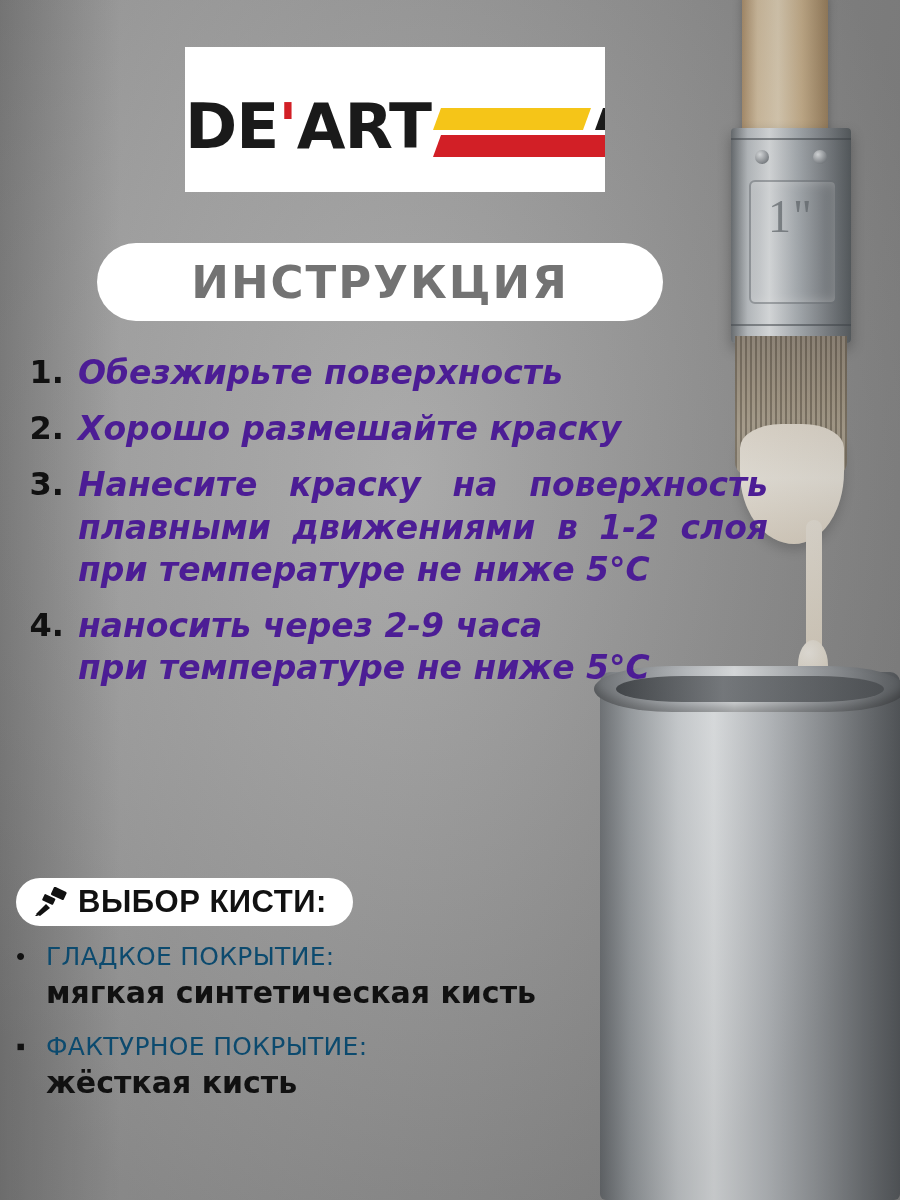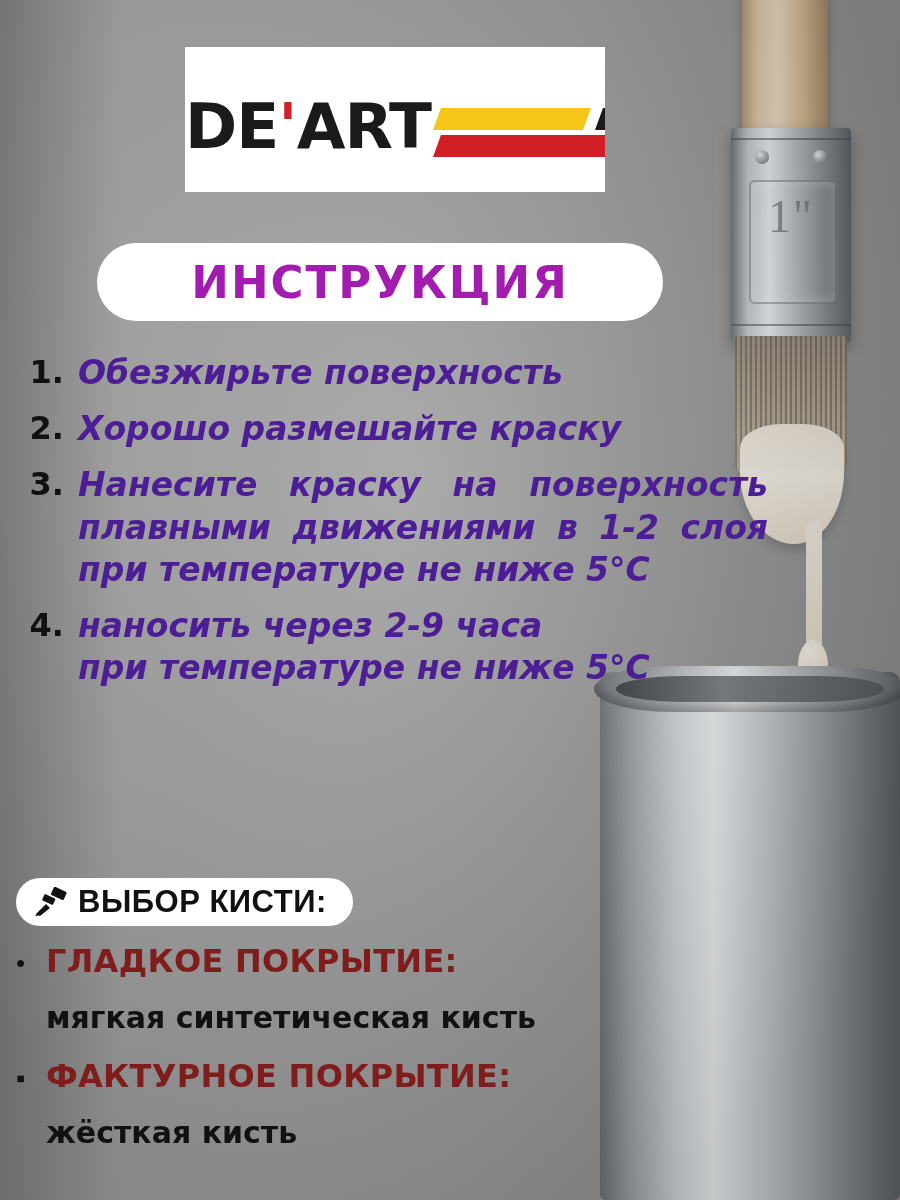--- a/index.html
+++ b/index.html
@@ -190,21 +190,21 @@
     border-radius: 39px;
     display: flex;
     align-items: center;
     justify-content: center;
   }
   .title-pill span {
     font-family: "DejaVu Sans", sans-serif;
     font-weight: bold;
     font-size: 45px;
     letter-spacing: 2px;
-    color: #a21caf;
+    color: #737373;
   }
 
   .steps {
     position: absolute;
     left: 16px; top: 352px;
     width: 800px;
   }
   .step {
     display: flex;
     align-items: flex-start;
@@ -272,28 +272,28 @@
   }
   .bullet-mark {
     width: 30px;
     flex: 0 0 30px;
     font-size: 26px;
     color: #111;
     line-height: 1;
   }
   .bullet-title {
     font-family: "DejaVu Sans", sans-serif;
-    font-weight: bold;
-    font-size: 32px;
-    color: #7f1d1d;
+    font-weight: normal;
+    font-size: 25px;
+    color: #0c4a6e;
     letter-spacing: .3px;
   }
   .bullet-sub {
     margin-left: 30px;
-    margin-top: 20px;
+    margin-top: 4px;
     font-family: "DejaVu Sans", sans-serif;
     font-weight: bold;
     font-size: 30px;
     color: #111;
   }
 </style>
 </head>
 <body>
 
 <div class="page">

